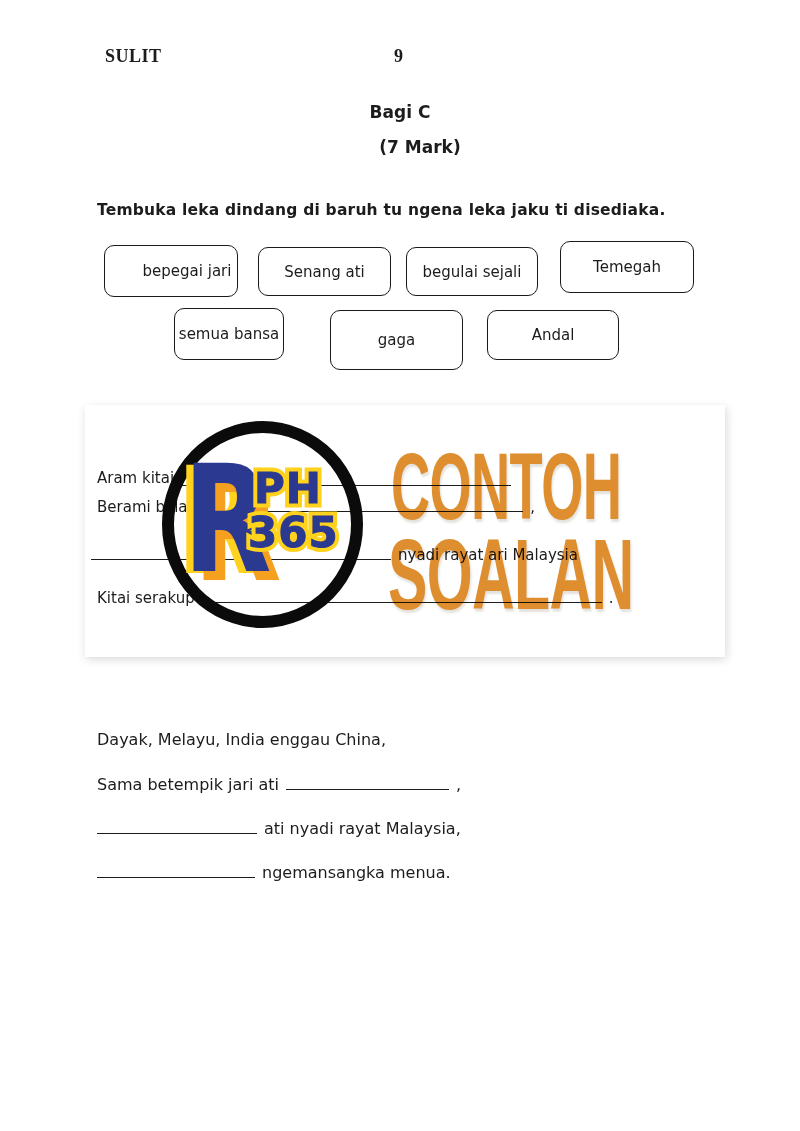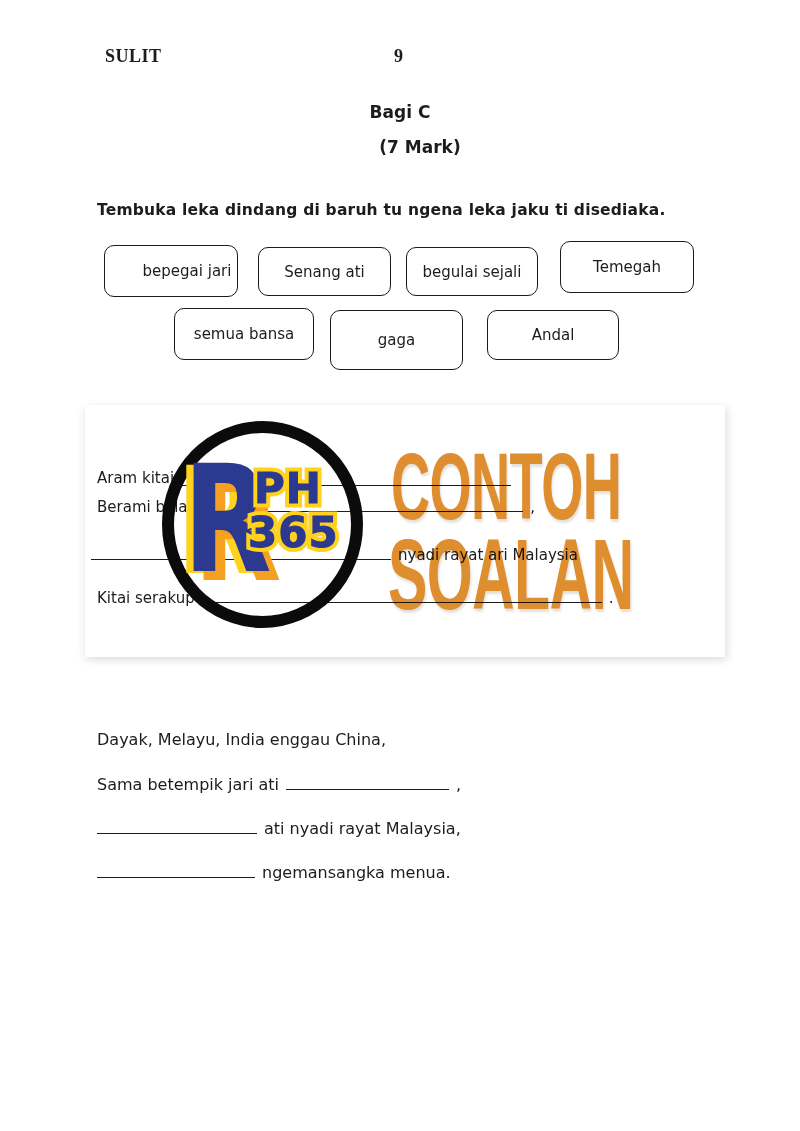--- a/index.html
+++ b/index.html
@@ -27,21 +27,21 @@
   
   .wbox {
     position:absolute; border:1.7px solid #1a1a1a; border-radius:10px;
     display:flex; align-items:center; justify-content:center;
     font-size:15px; background:#fff; white-space:nowrap;
   }
   .b1 { left:104px; top:245px; width:134px; height:52px;padding-left:32px; }
   .b2 { left:258px; top:247px; width:133px; height:49px; }
   .b3 { left:406px; top:247px; width:132px; height:49px; }
   .b4 { left:560px; top:241px; width:134px; height:52px; }
-  .b5 { left:174px; top:308px; width:140px; height:52px; }
+  .b5 { left:174px; top:308px; width:110px; height:52px; }
   .b6 { left:330px; top:310px; width:133px; height:60px; }
   .b7 { left:487px; top:310px; width:132px; height:50px; }
   
   .panel {
     position:absolute; left:85px; top:405px; width:640px; height:252px;
     background:#ffffff; box-shadow:0 3px 9px rgba(0,0,0,.10), 4px 2px 8px rgba(0,0,0,.05);
   }
   .wline {
     position:absolute; display:flex; align-items:baseline; gap:7px;
     font-size:15px; white-space:nowrap; z-index:1;

